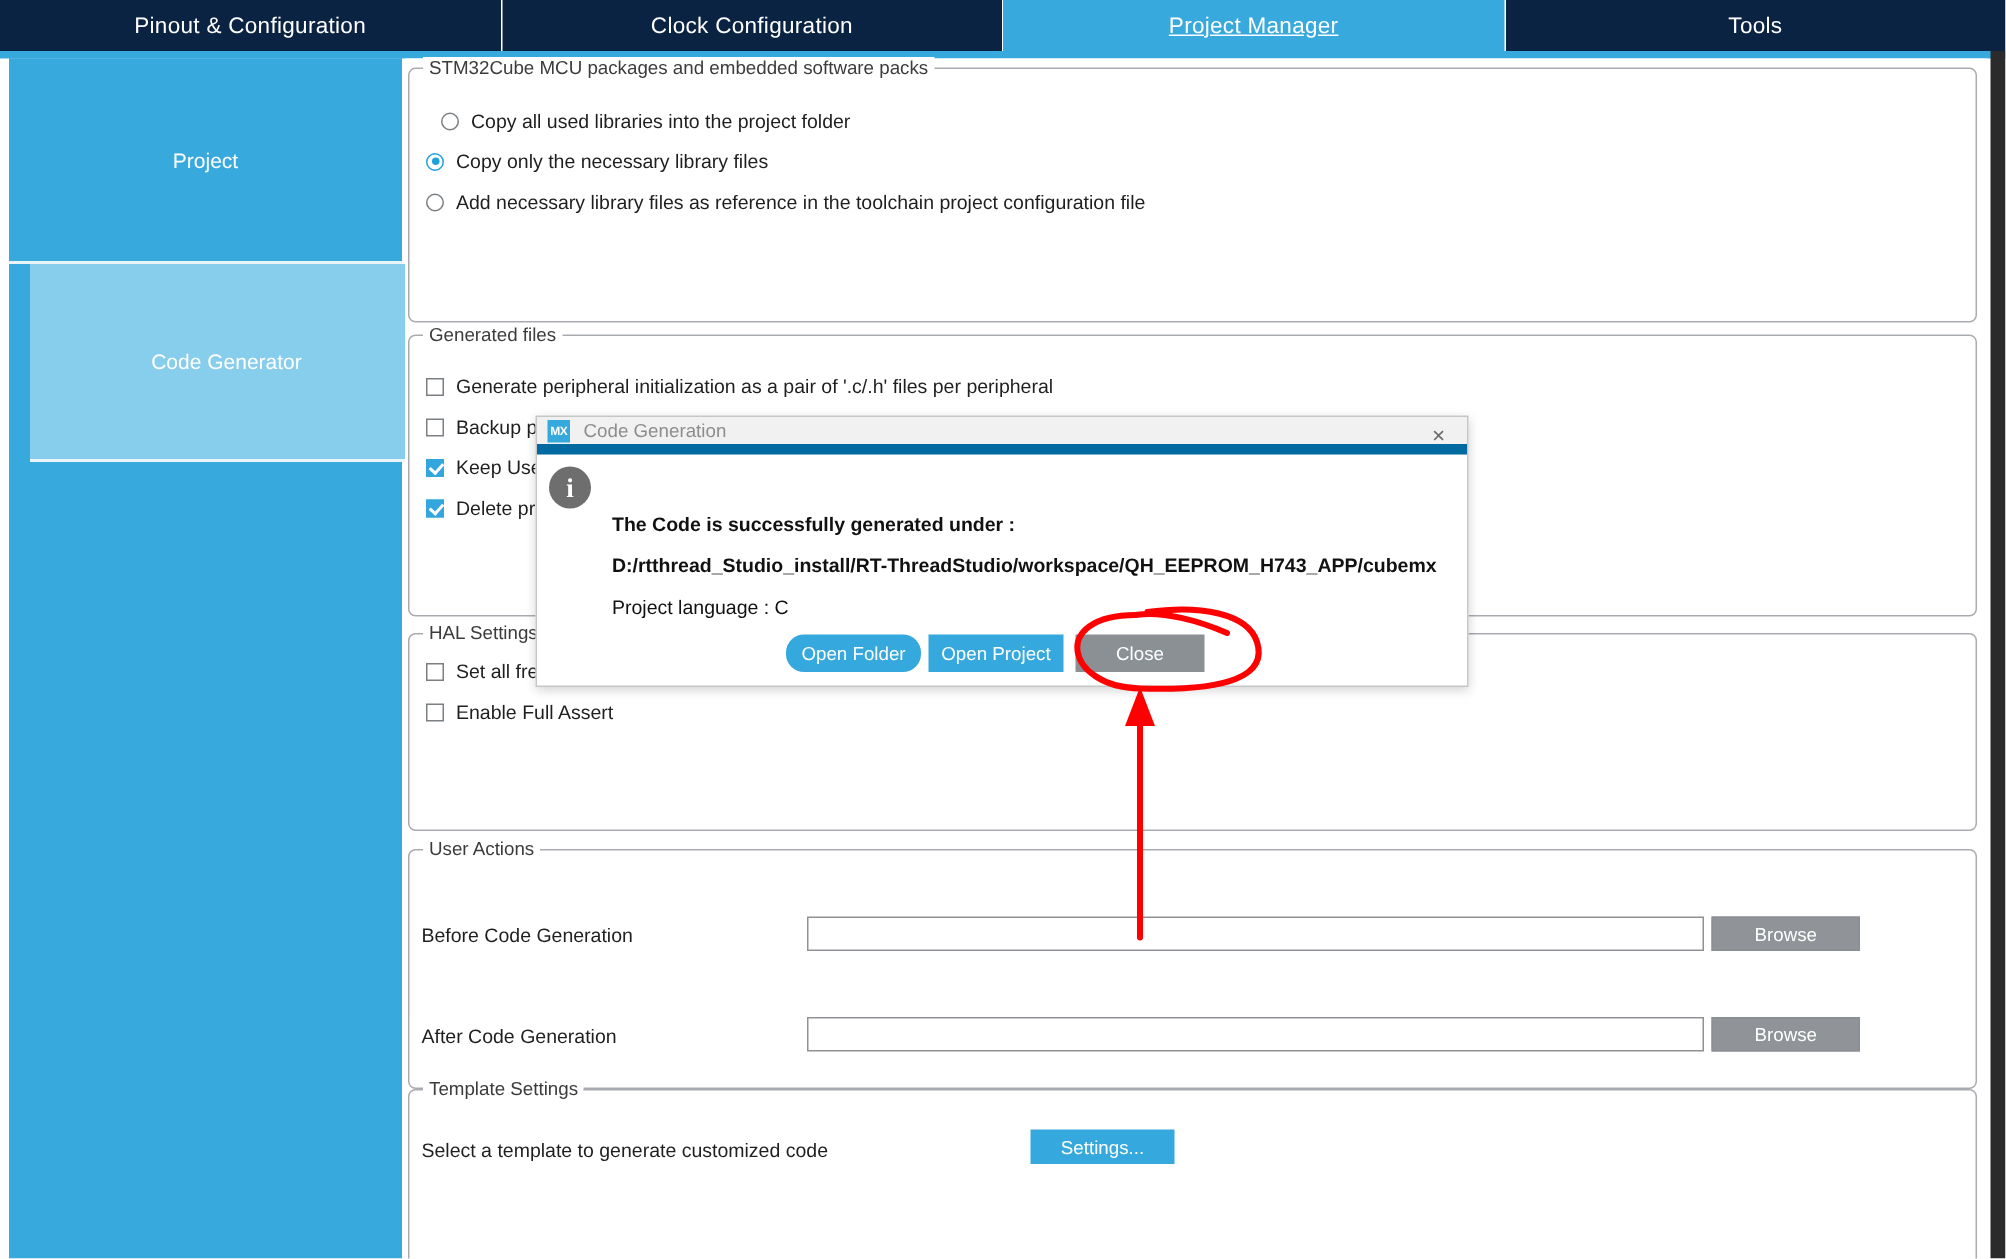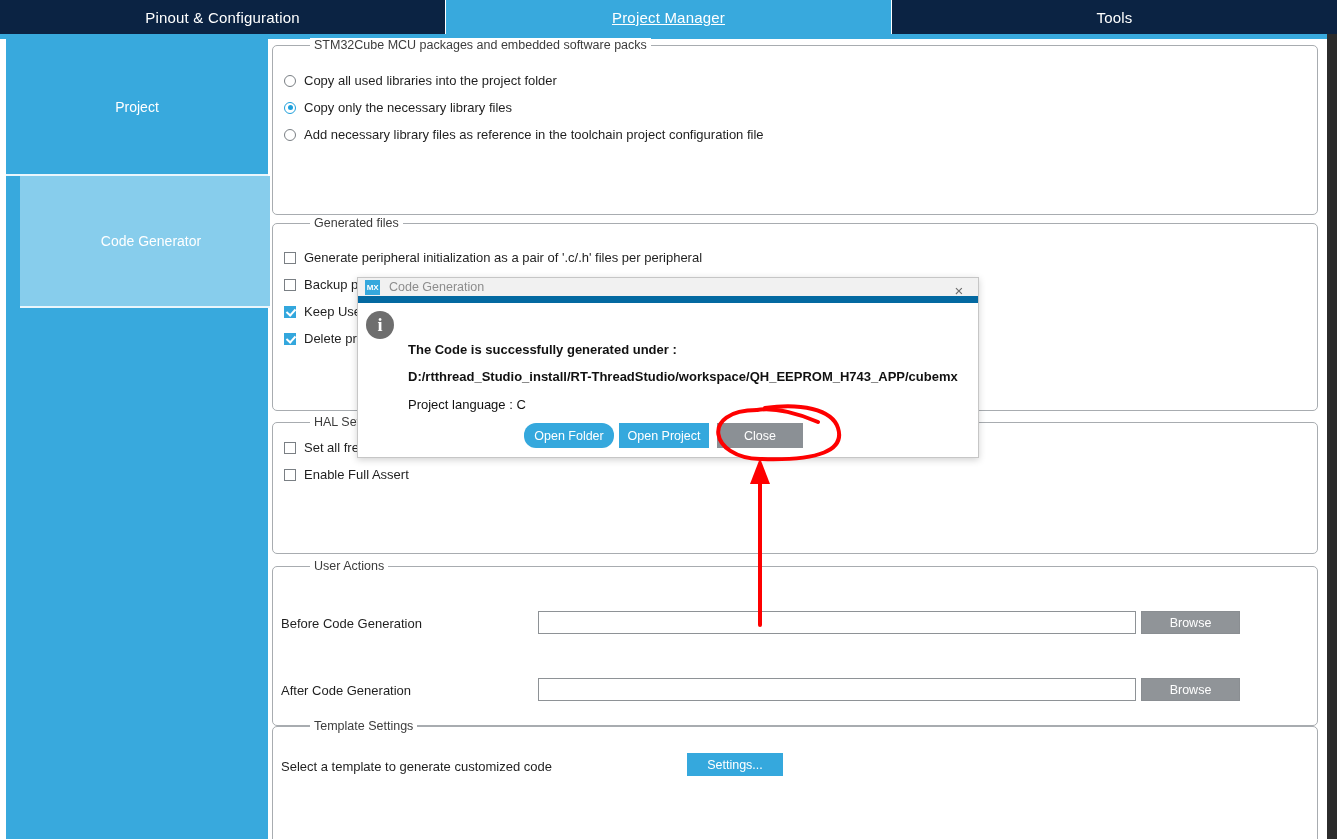--- a/index.html
+++ b/index.html
@@ -74,21 +74,20 @@
   }
   .group-title {
     position: absolute;
     top: -8px; left: 9px;
     background: #ffffff;
     padding: 0 4px;
     font-size: 12.5px;
     color: #3c3c3c;
     white-space: nowrap;
     user-select: none;
-    margin-left: 28px;
   }
 
   
   .optrow {
     position: absolute;
     display: flex; align-items: center;
     font-size: 13px;
     color: #1f1f1f;
     white-space: nowrap;
     cursor: default;
@@ -210,20 +209,23 @@
 </style>
 </head>
 <body>
 
 <div id="root">
 
   <div id="tabbar">
     <div class="tab">
       <span>Pinout &amp; Configuration</span>
     </div>
+    <div class="tab">
+      <span>Clock Configuration</span>
+    </div>
     <div class="tab active">
       <span>Project Manager</span>
     </div>
     <div class="tab">
       <span>Tools</span>
     </div>
   </div>
   <div id="tabbar-underline"></div>
 
   <div id="sidebar">
@@ -236,21 +238,21 @@
     <div class="side-item blank" style="height:399px;">
       <span></span>
     </div>
   </div>
 
   <div id="content">
 
     <div class="group" style="left:2px; top:6px; width:1046px; height:170px;">
       <div class="group-title">STM32Cube MCU packages and embedded software packs</div>
 
-      <div class="optrow" style="left:11px; top:27px;">
+      <div class="optrow" style="left:21px; top:27px;">
         <span class="radio"></span>
         <span>Copy all used libraries into the project folder</span>
       </div>
       <div class="optrow" style="left:11px; top:54px;">
         <span class="radio on"></span>
         <span>Copy only the necessary library files</span>
       </div>
       <div class="optrow" style="left:11px; top:81px;">
         <span class="radio"></span>
         <span>Add necessary library files as reference in the toolchain project configuration file</span>

